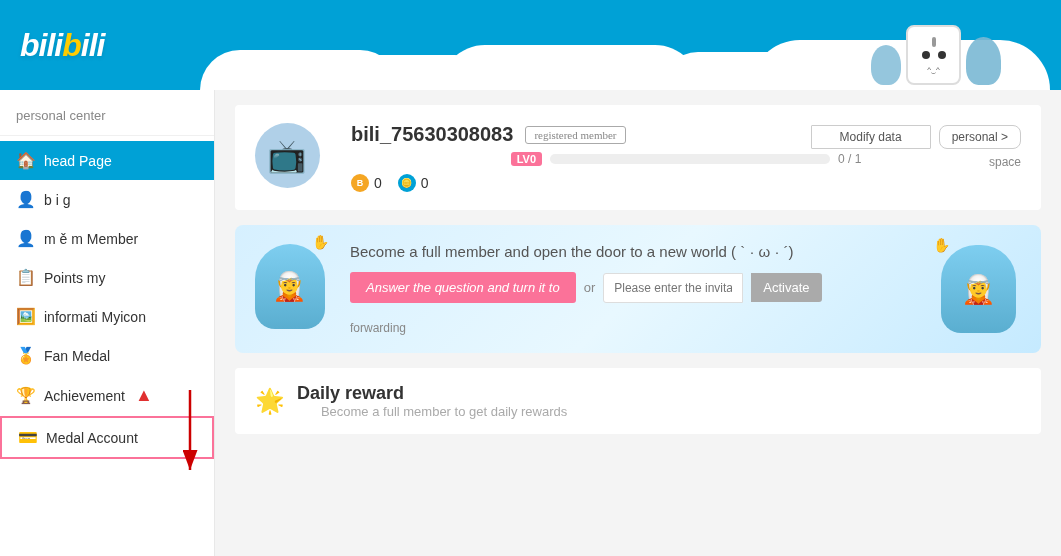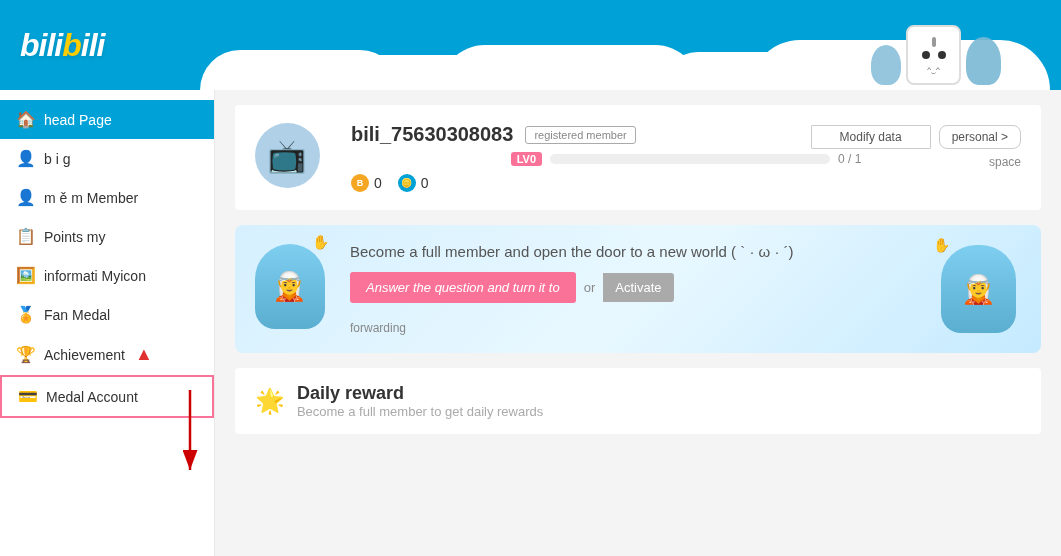--- a/index.html
+++ b/index.html
@@ -134,20 +134,21 @@
 
     .profile-info { flex: 1; margin-left: 13px; }
     .username-row { display: flex; align-items: center; gap: 12px; margin-bottom: 6px; }
     .username { font-size: 20px; font-weight: bold; color: #333; }
     .member-badge {
       border: 1px solid #aaa;
       color: #888;
       font-size: 11px;
       padding: 2px 8px;
       border-radius: 3px;
+      font-family: Liberation Serif, serif;
     }
     .level-row { display: flex; align-items: center; gap: 8px; margin-bottom: 8px; justify-content: center; }
     .lv-badge {
       background: #fb7299;
       color: white;
       font-size: 11px;
       font-weight: bold;
       padding: 1px 6px;
       border-radius: 3px;
     }
@@ -261,21 +262,21 @@
     .daily-reward {
       background: white;
       border-radius: 4px;
       padding: 15px 20px;
       display: flex;
       align-items: center;
       gap: 12px;
     }
     .reward-icon { font-size: 24px; }
     .reward-title { font-size: 18px; font-weight: bold; color: #333; }
-    .reward-subtitle { font-size: 13px; color: #aaa; }
+    .reward-subtitle { font-size: 13px; color: #aaa; margin-left: 24px; }
 
     
     .bili-logo {
       font-size: 32px;
       font-weight: 900;
       color: white;
       font-style: italic;
       letter-spacing: -1px;
       text-shadow: 0 2px 4px rgba(0,0,0,0.1);
       font-family: 'Arial Black', sans-serif;
@@ -308,20 +309,21 @@
       </div>
       <div style="font-size:8px;color:#555;margin-top:2px;">^‿^</div>
     </div>
     <div style="width:35px;height:48px;background:#7ab8d4;border-radius:50% 50% 35% 35%;opacity:0.9;"></div>
   </div>
 </div>
 
 <div class="main-wrapper">
 
   <div class="sidebar">
+    <div class="sidebar-title">personal center</div>
 
     <div class="sidebar-item active">
       <span class="sidebar-icon">🏠</span>
       <span>head  Page</span>
     </div>
 
     <div class="sidebar-item">
       <span class="sidebar-icon">👤</span>
       <span>b i g</span>
     </div>
@@ -405,20 +407,21 @@
           🧝
           <div style="position:absolute;top:-10px;right:-5px;font-size:14px;">✋</div>
         </div>
       </div>
 
       <div class="banner-content">
         <div class="banner-title">Become a full member and open the door to a new world ( ` · ω · ´)</div>
         <div class="banner-actions">
           <button class="btn-answer">Answer the question and turn it to</button>
           <span class="banner-or">or</span>
+          <input class="invite-input" type="text" placeholder="Please enter the invita" style="">
           <button class="btn-activate">Activate</button>
         </div>
         <div class="forwarding-text">forwarding</div>
       </div>
 
       <div class="banner-mascot-right">
         <div style="width:75px;height:88px;background:linear-gradient(to bottom,#7ecef0,#5aaed0);border-radius:35px 35px 20px 20px;display:flex;align-items:center;justify-content:center;color:white;font-size:28px;position:relative;">
           🧝
           <div style="position:absolute;top:-8px;left:-8px;font-size:14px;">✋</div>
         </div>

